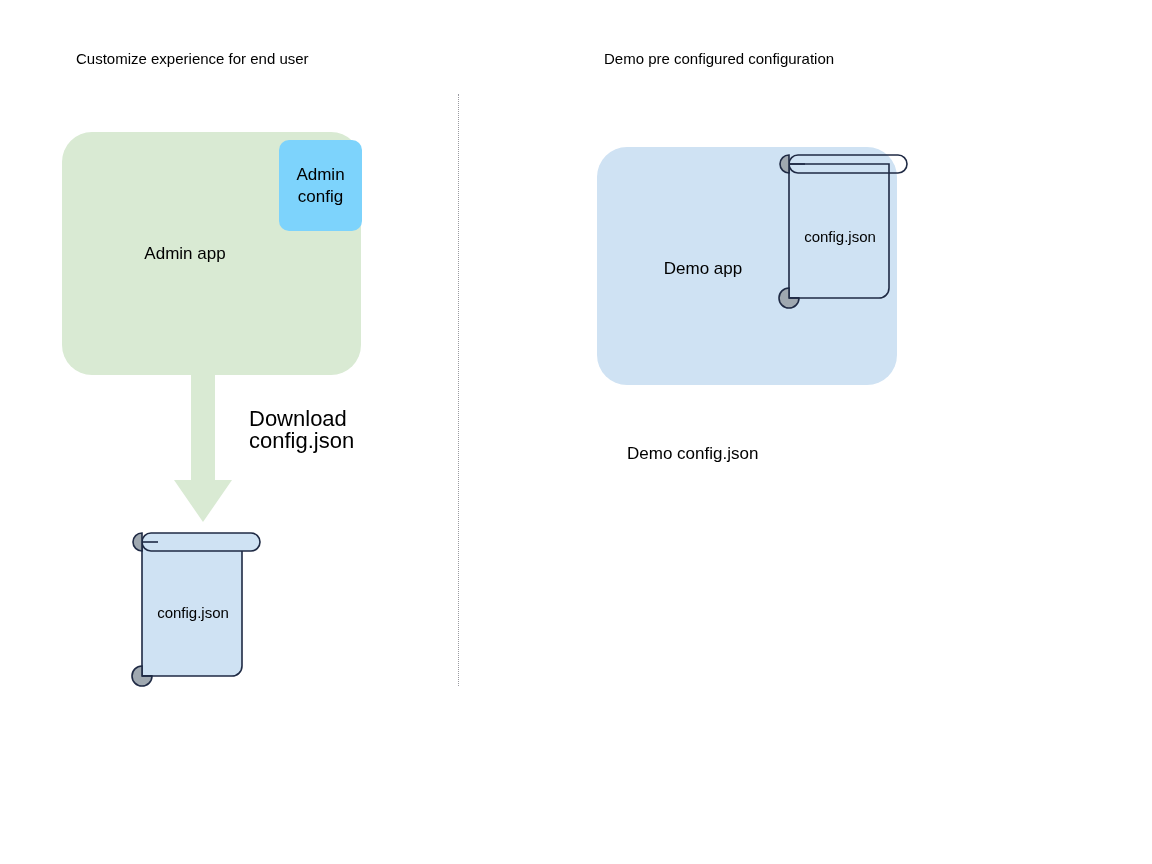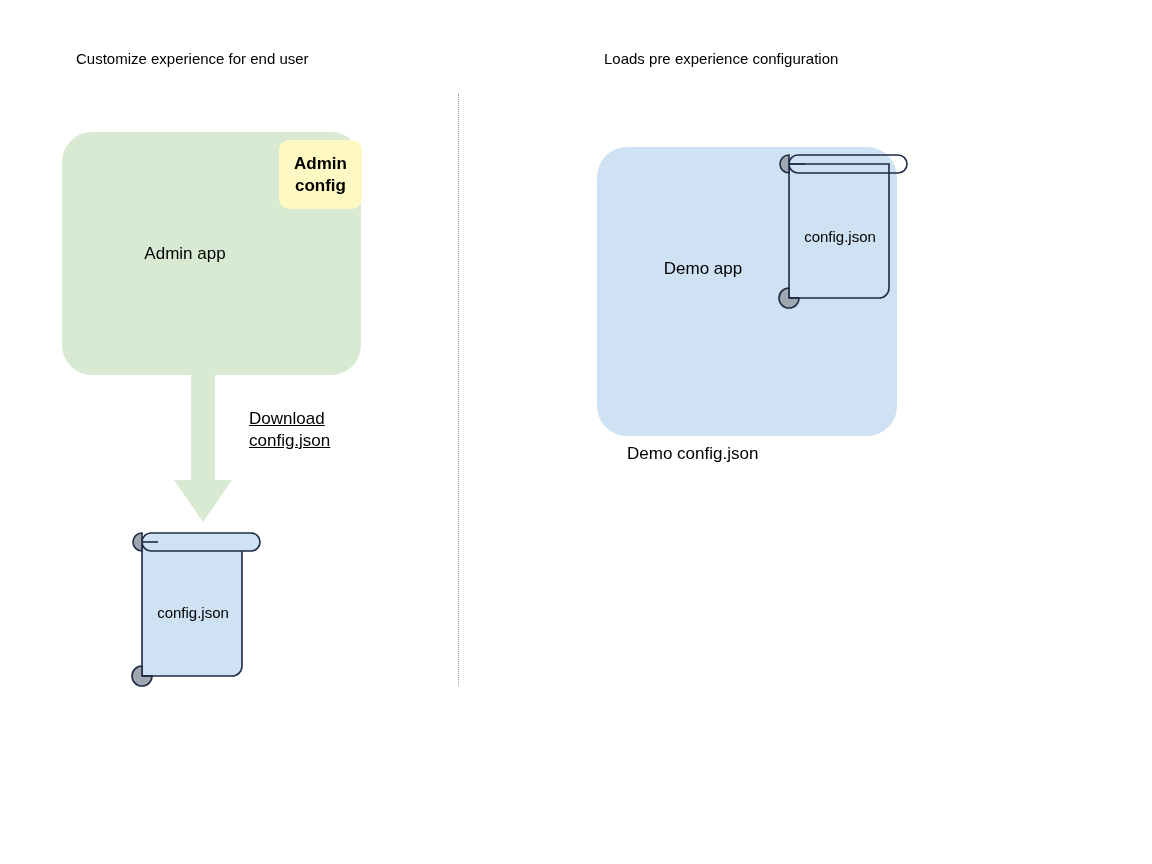--- a/index.html
+++ b/index.html
@@ -60,41 +60,40 @@
     width: 246px;
     text-align: center;
     font-size: 17px;
     color: #000000;
   }
   #admin-panel-box {
     position: absolute;
     left: 217px;
     top: 8px;
     width: 83px;
-    height: 69px;
-    background: #fef9c3;
+    height: 91px;
+    background: #7dd3fc;
     border-radius: 10px;
     display: flex;
     align-items: center;
     justify-content: center;
-    font-weight: bold;
   }
   #admin-panel-label {
     font-size: 17px;
     line-height: 22px;
     text-align: center;
     color: #000000;
   }
 
   
   #demo-app-box {
     left: 597px;
     top: 147px;
     width: 300px;
-    height: 289px;
+    height: 238px;
     background: #cfe2f3;
     border-radius: 30px;
   }
   #demo-app-label {
     position: absolute;
     left: 26px;
     top: 112px;
     width: 160px;
     text-align: center;
     font-size: 17px;
@@ -106,25 +105,24 @@
     position: absolute;
     left: 174px;
     top: 372px;
     width: 60px;
     height: 152px;
   }
   .arrow-label {
     position: absolute;
     left: 249px;
     top: 408px;
-    font-size: 17px;
+    font-size: 22px;
     line-height: 22px;
     color: #000000;
     white-space: nowrap;
-    text-decoration: underline;
   }
 
   
   .scroll-doc { position: absolute; }
   #scroll-left  { left: 118px; top: 528px; width: 150px; height: 162px; }
   #scroll-right { left: 765px; top: 150px; width: 150px; height: 162px; }
 
   .scroll-label {
     position: absolute;
     font-size: 15px;
@@ -144,21 +142,21 @@
     white-space: nowrap;
   }
 </style>
 </head>
 <body>
 
 <div class="canvas">
 
   <div class="heading" id="heading-left">Customize experience for end user</div>
 
-  <div class="heading" id="heading-right">Loads pre experience configuration</div>
+  <div class="heading" id="heading-right">Demo pre configured configuration</div>
 
   <div class="divider"></div>
 
   <div class="app-box" id="admin-app-box">
 
     <div id="admin-app-label">Admin app</div>
 
     <div id="admin-panel-box">
       <div id="admin-panel-label">
         <span>Admin</span><br>

